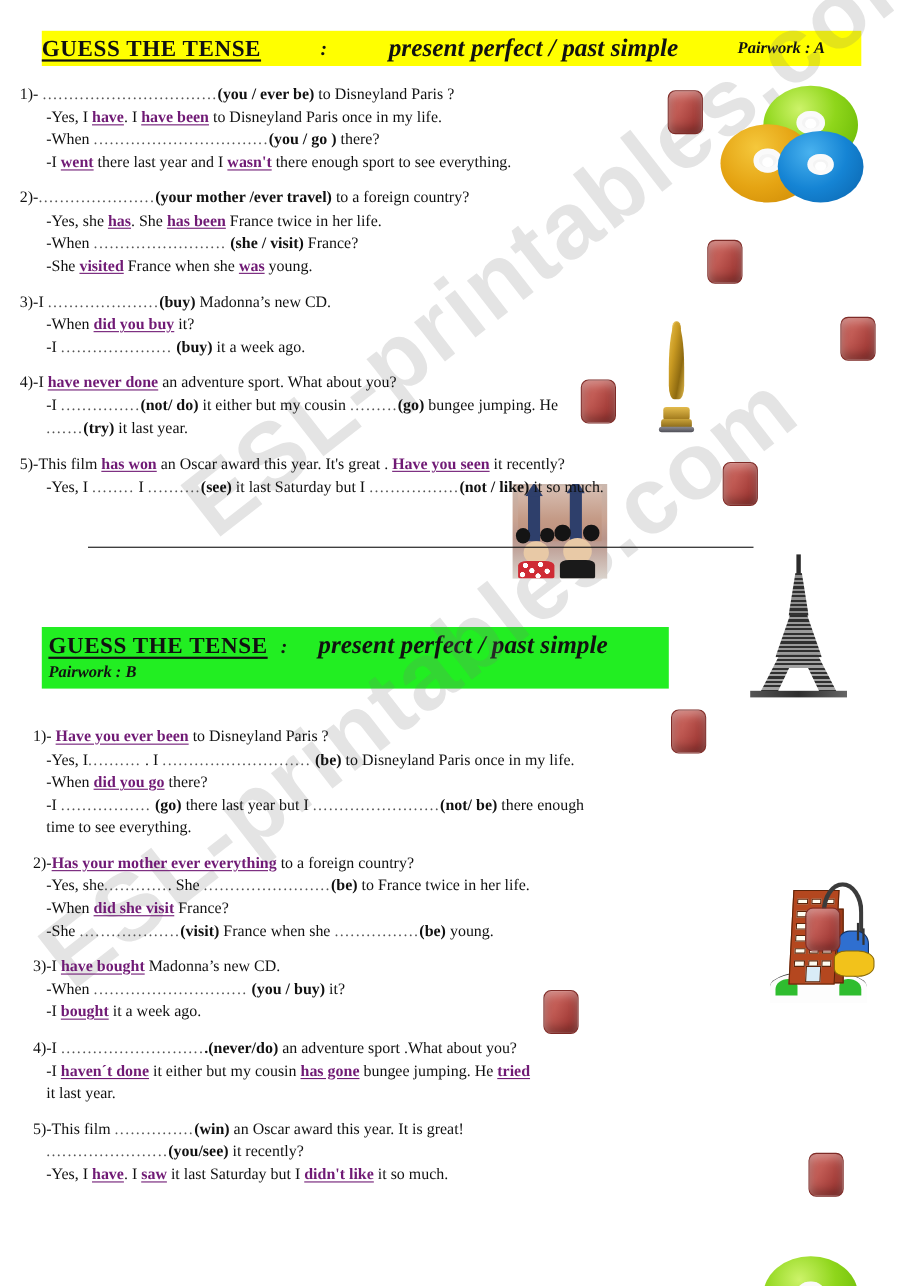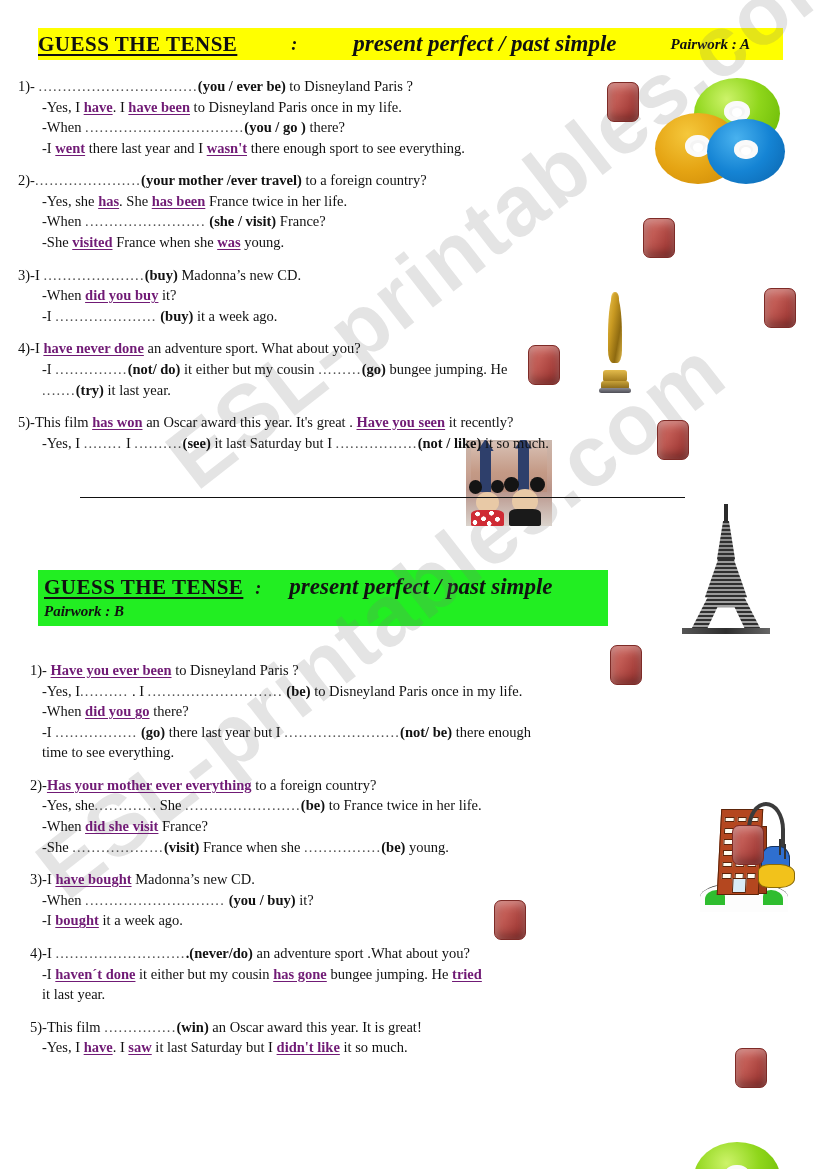--- a/index.html
+++ b/index.html
@@ -309,20 +309,21 @@
         <div class="ln ind"><span>-When </span><span class="dots">.............................</span><b class="cue"> (you / buy)</b><span> it?</span></div>
         <div class="ln ind"><span>-I </span><u class="ans">bought</u><span> it a week ago.</span></div>
       </div>
       <div class="ex">
         <div class="ln ind2"><span class="num">4) </span><span>-I </span><span class="dots">...........................</span><b class="cue">.(never/do)</b><span> an adventure sport .What about you?</span></div>
         <div class="ln ind"><span>-I </span><u class="ans">haven´t done</u><span> it either but my cousin </span><u class="ans">has gone</u><span> bungee jumping. He </span><u class="ans">tried</u></div>
         <div class="ln ind"><span>it last year.</span></div>
       </div>
       <div class="ex">
         <div class="ln ind2"><span class="num">5) </span><span>-This film </span><span class="dots">...............</span><b class="cue">(win)</b><span> an  Oscar  award this year. It is great!</span></div>
+        <div class="ln ind"><span class="dots">.......................</span><b class="cue">(you/see)</b><span>  it recently?</span></div>
         <div class="ln ind"><span>-Yes, I </span><u class="ans">have</u><span>.   I </span><u class="ans">saw</u><span>  it last Saturday but I </span><u class="ans">didn't like</u><span> it so much.</span></div>
       </div>
     </div>
 
   <div id="artLayer">
       <div class="art tile" style="left: 607px; top: 82px; width: 30px; height: 38px;"></div>
       <div class="art cds" style="left: 655px; top: 78px; width: 130px; height: 108px;">
         <div class="cd cd-green" style="left: 30%; top: 0%; width: 66%; height: 66%;"></div>
         <div class="cd cd-orange" style="left: 0%; top: 32%; width: 66%; height: 66%;"></div>
         <div class="cd cd-blue" style="left: 40%; top: 38%; width: 60%; height: 60%;"></div>

